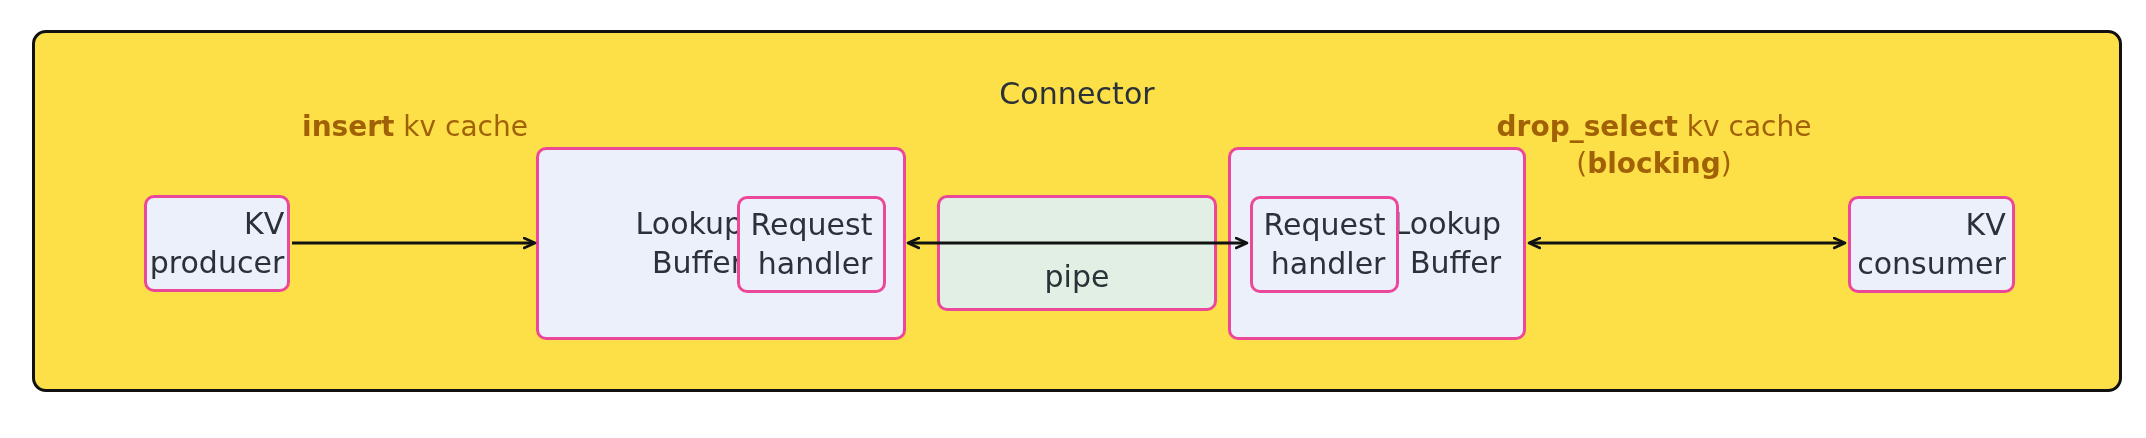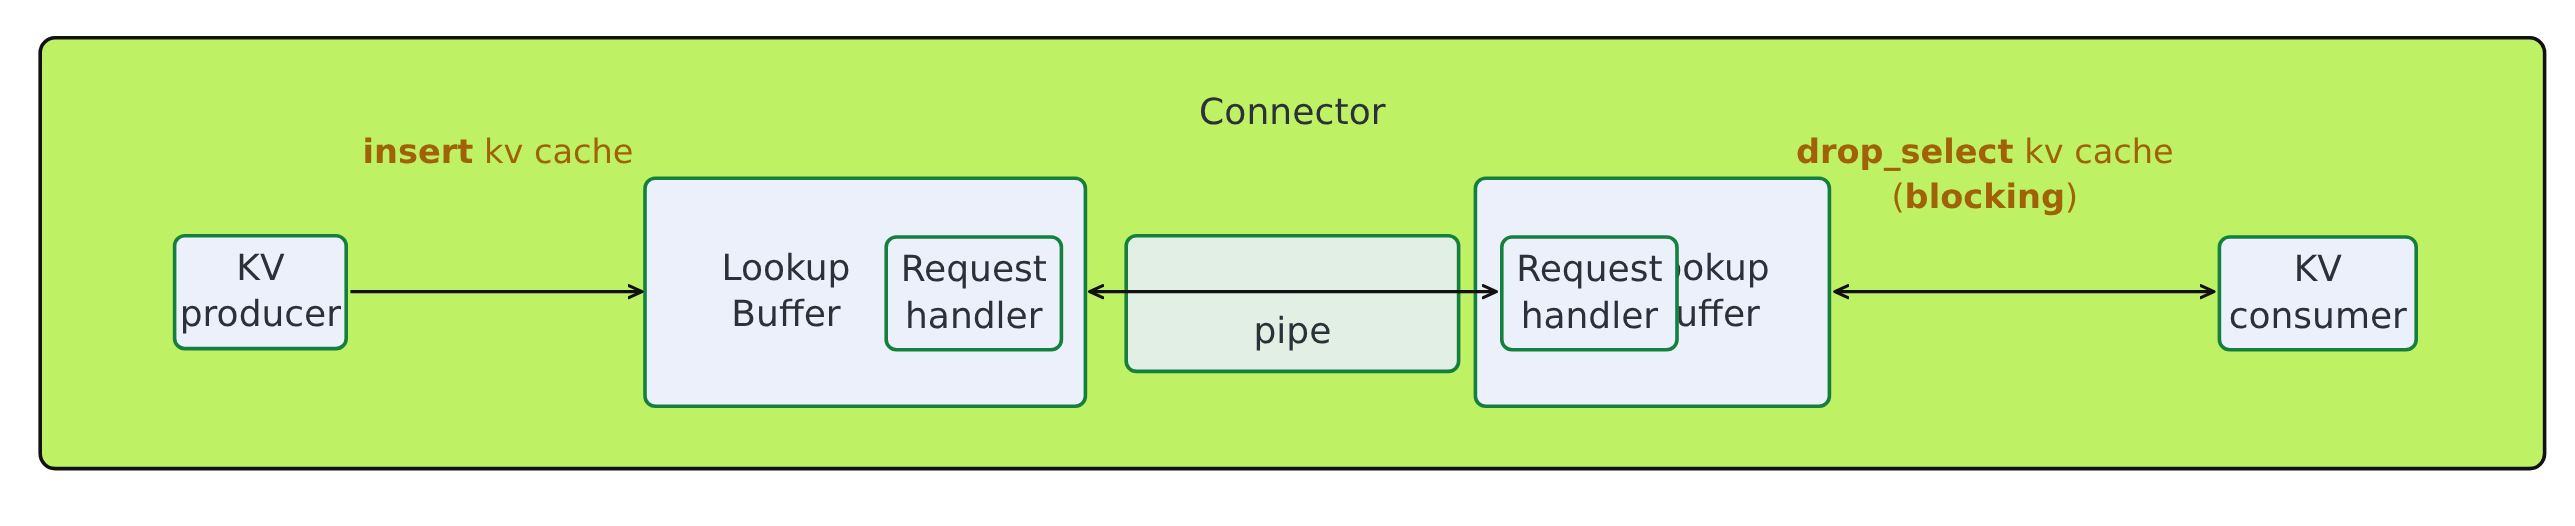--- a/index.html
+++ b/index.html
@@ -22,21 +22,21 @@
   }
 
   
   .connector-box {
     position: absolute;
     left: 32px;
     top: 30px;
     width: 2090px;
     height: 362px;
     box-sizing: border-box;
-    background: #bef264;
+    background: #fde047;
     border: 3px solid #111111;
     border-radius: 14px;
   }
 
   .connector-title {
     position: absolute;
     left: 0;
     top: 46px;
     width: 100%;
     text-align: center;
@@ -46,22 +46,22 @@
     letter-spacing: 0.1px;
   }
 
   
   .node {
     position: absolute;
     box-sizing: border-box;
     display: flex;
     align-items: center;
     justify-content: center;
-    text-align: center;
-    border: 3px solid #15803d;
+    text-align: right;
+    border: 3px solid #ec4899;
     border-radius: 10px;
     background: #ecf0fb;
     font-size: 30px;
     line-height: 1.28;
     color: #2b3138;
   }
   .node.green {
     background: #e2efe4;
   }
   .node .node-label {

